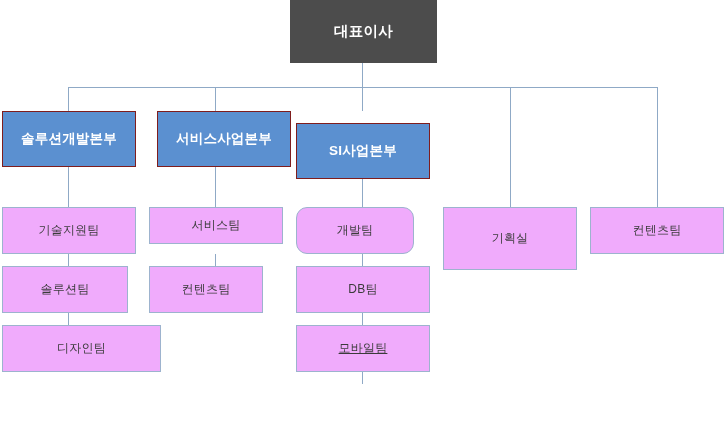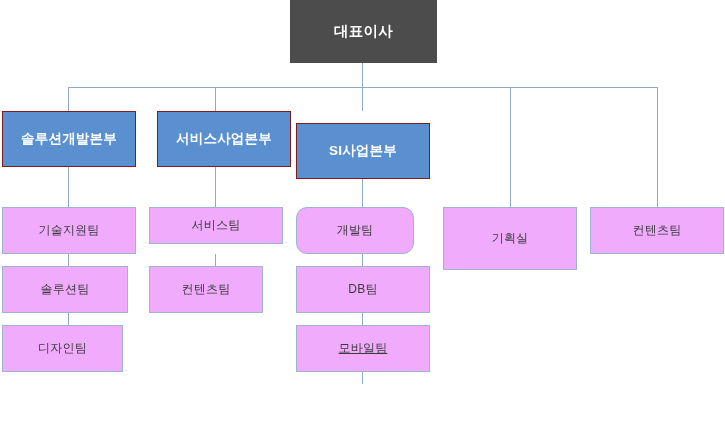--- a/index.html
+++ b/index.html
@@ -113,18 +113,18 @@
   <div class="node node-team" style="left:443px; top:207px; width:134px; height:63px;">기획실</div>
 
   <div class="node node-team" style="left:590px; top:207px; width:134px; height:47px;">컨텐츠팀</div>
 
   <div class="node node-team" style="left:2px; top:266px; width:126px; height:47px;">솔루션팀</div>
 
   <div class="node node-team" style="left:149px; top:266px; width:114px; height:47px;">컨텐츠팀</div>
 
   <div class="node node-team" style="left:296px; top:266px; width:134px; height:47px;">DB팀</div>
 
-  <div class="node node-team" style="left:2px; top:325px; width:121px; height:47px;font-family:Liberation Serif, serif;">디자인팀</div>
+  <div class="node node-team" style="left:2px; top:325px; width:159px; height:47px;font-family:Liberation Serif, serif;">디자인팀</div>
 
   <div class="node node-team" style="left:296px; top:325px; width:134px; height:47px;text-decoration:underline;">모바일팀</div>
 
 
 </div>
 
 </body></html>

